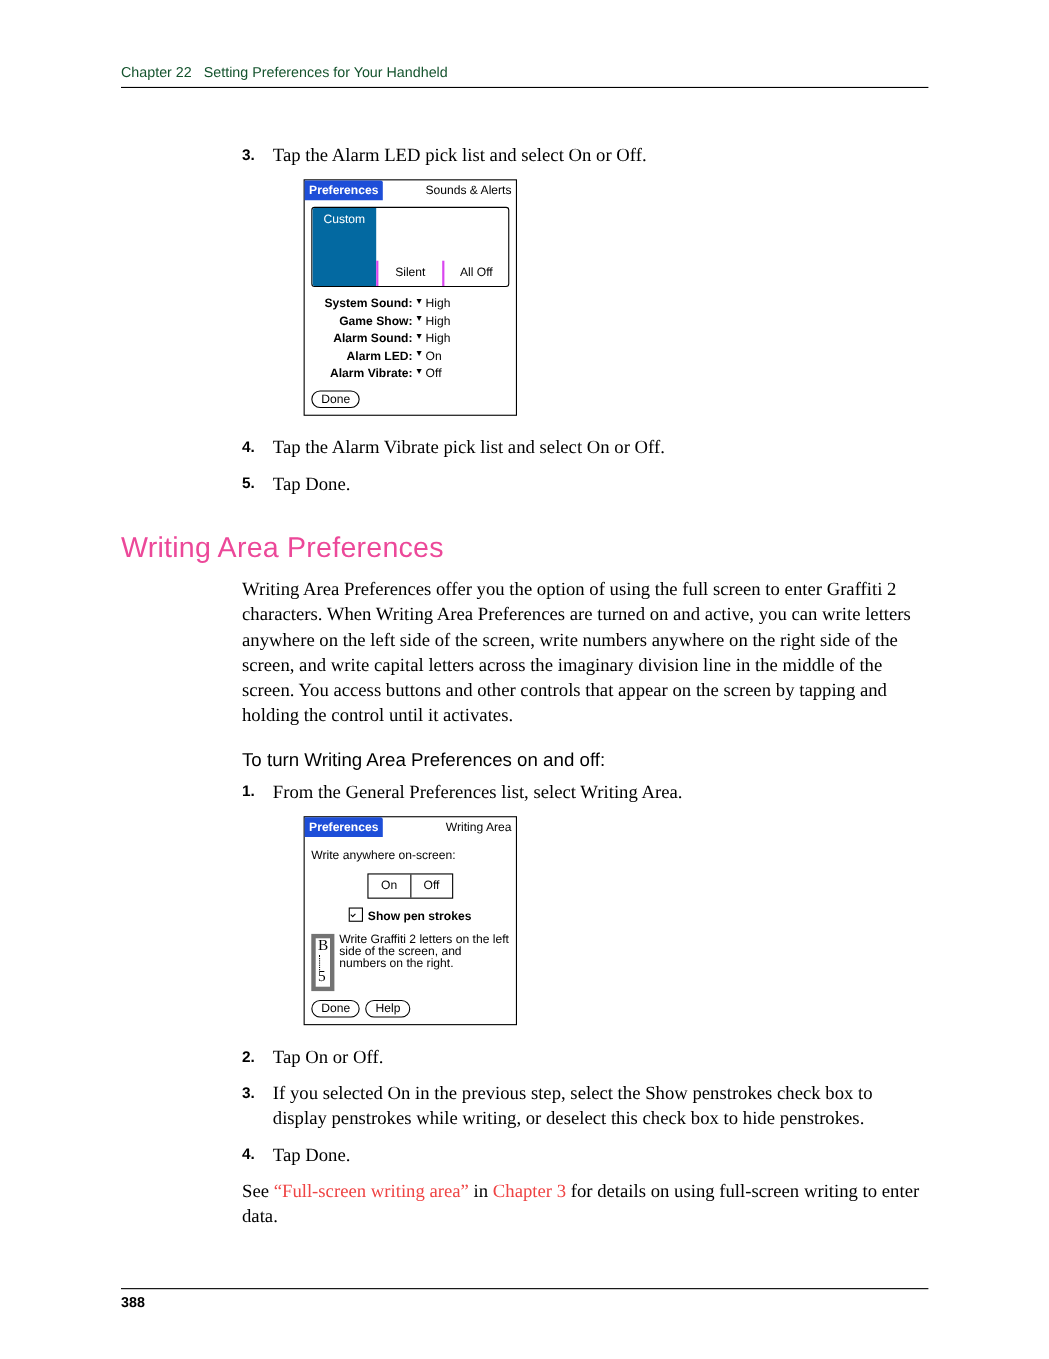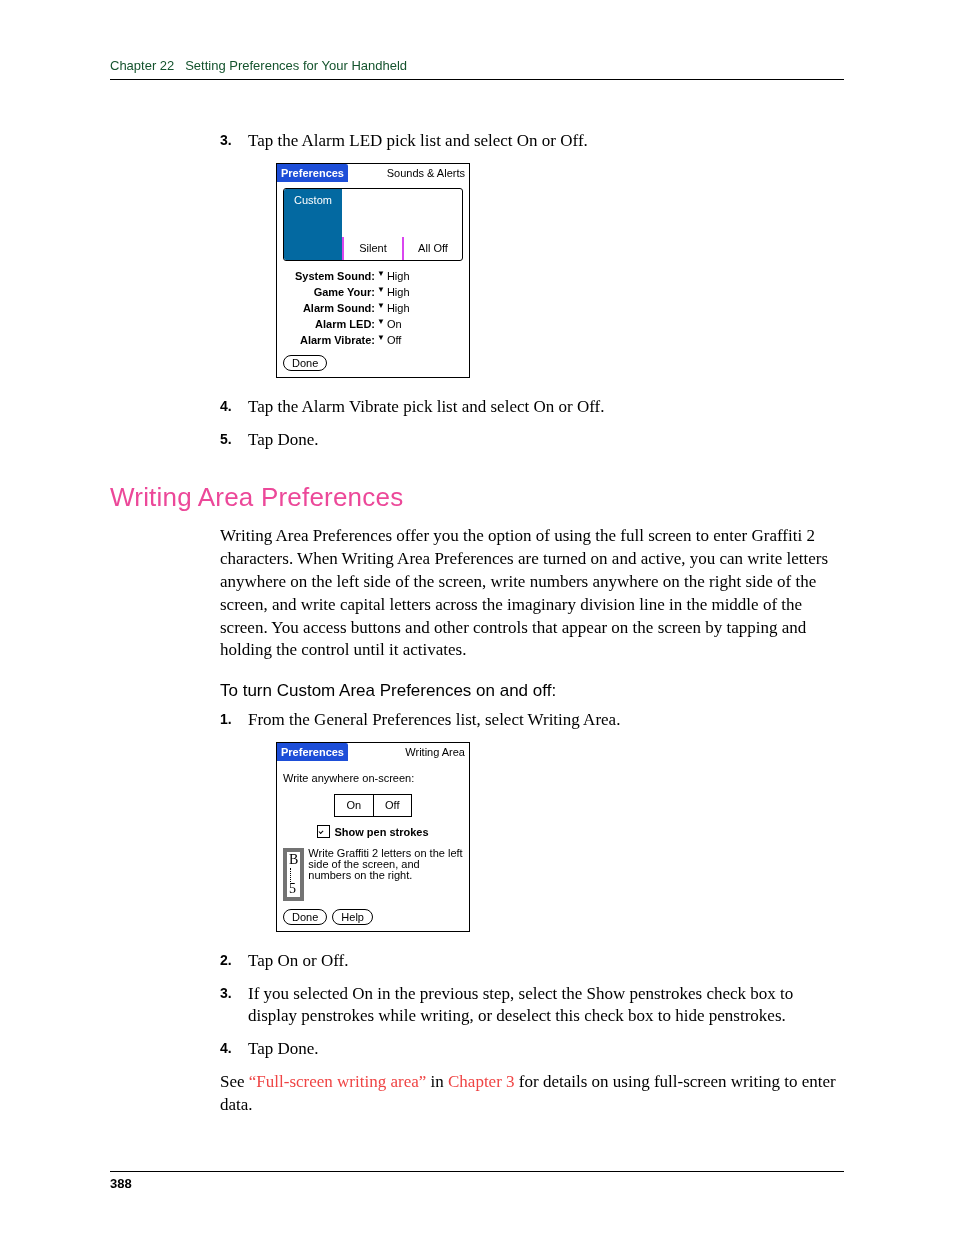--- a/index.html
+++ b/index.html
@@ -169,21 +169,21 @@
               <div class="active">Custom</div>
               <div>Silent</div>
               <div>All Off</div>
             </div>
             <div class="prefrow">
               <span class="lbl">System Sound:</span>
               <span class="caret">▼</span>
               <span class="val">High</span>
             </div>
             <div class="prefrow">
-              <span class="lbl">Game Your:</span>
+              <span class="lbl">Game Show:</span>
               <span class="caret">▼</span>
               <span class="val">High</span>
             </div>
             <div class="prefrow">
               <span class="lbl">Alarm Sound:</span>
               <span class="caret">▼</span>
               <span class="val">High</span>
             </div>
             <div class="prefrow">
               <span class="lbl">Alarm LED:</span>
@@ -207,21 +207,21 @@
       <li>
         <span class="num">5.</span>
         <span>Tap Done.</span>
       </li>
     </ol>
 
     <h2 class="section">Writing Area Preferences</h2>
 
     <p class="body-para">Writing Area Preferences offer you the option of using the full screen to enter Graffiti 2 characters. When Writing Area Preferences are turned on and active, you can write letters anywhere on the left side of the screen, write numbers anywhere on the right side of the screen, and write capital letters across the imaginary division line in the middle of the screen. You access buttons and other controls that appear on the screen by tapping and holding the control until it activates.</p>
 
-    <div class="subhead">To turn Custom Area Preferences on and off:</div>
+    <div class="subhead">To turn Writing Area Preferences on and off:</div>
 
     <ol class="steps">
       <li>
         <span class="num">1.</span>
         <span>From the General Preferences list, select Writing Area.</span>
 
         
         <div class="palm">
           <div class="palm-titlebar">
             <div class="palm-title-left">Preferences</div>

